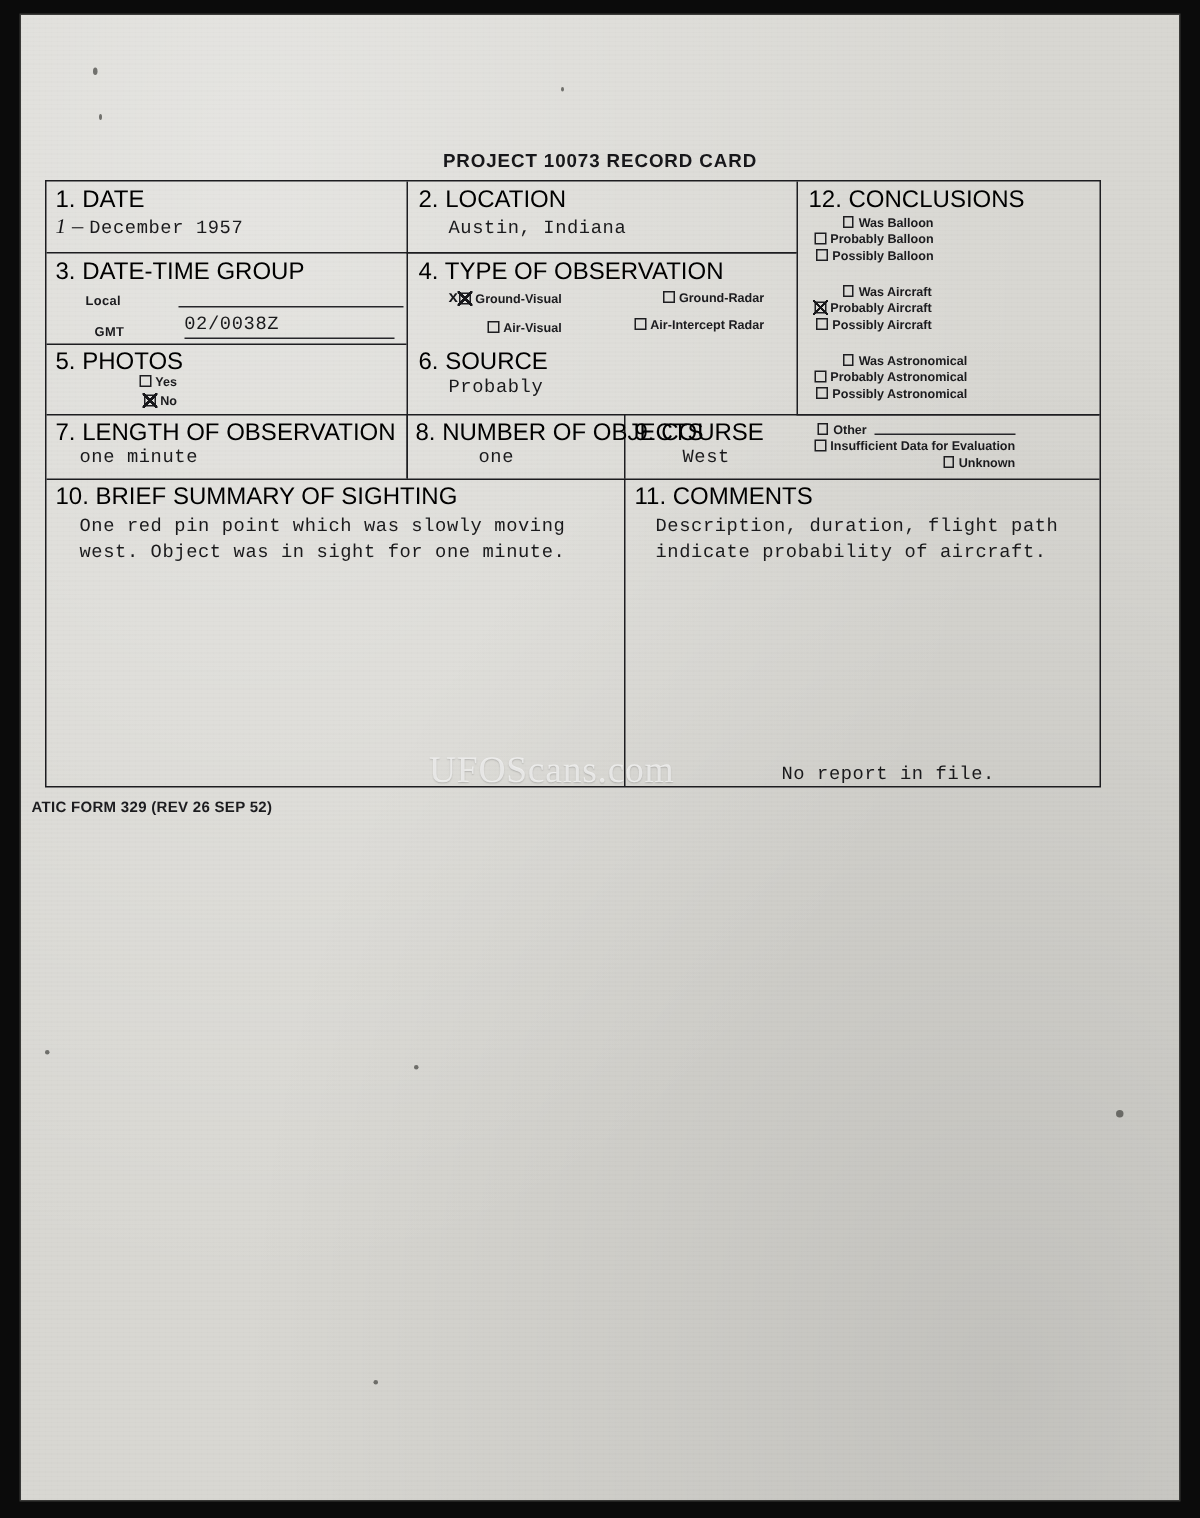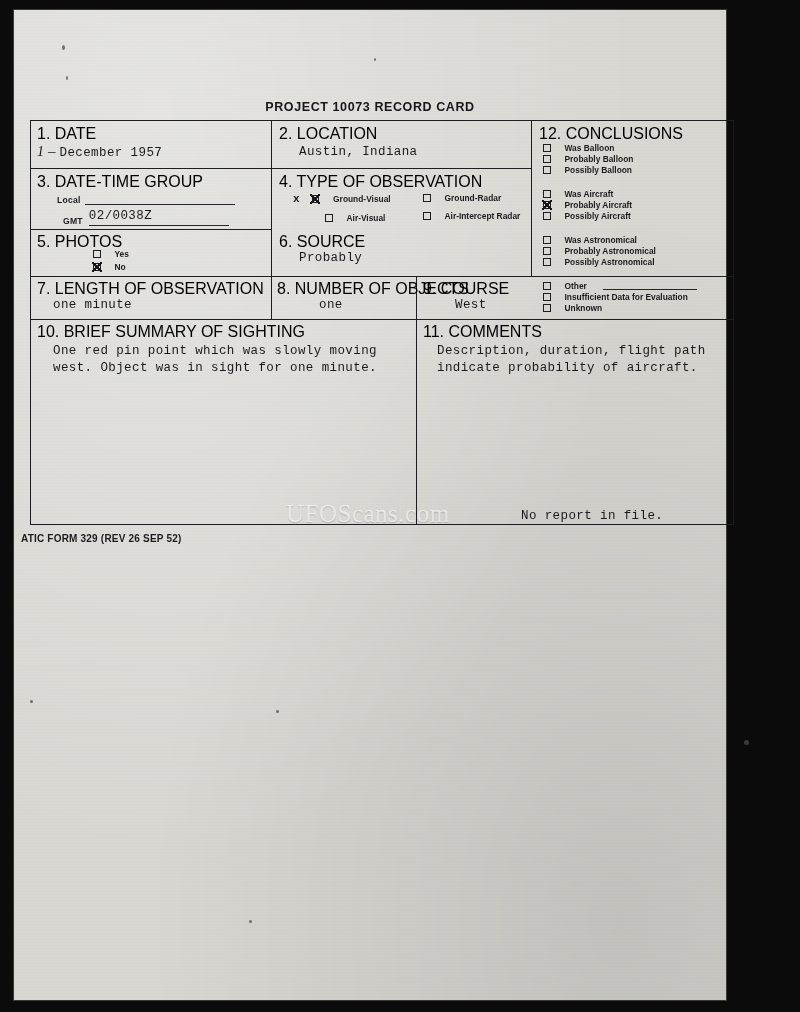--- a/index.html
+++ b/index.html
@@ -12,21 +12,21 @@
     height: 1012px;
     overflow: hidden;
     font-family: "Liberation Sans", sans-serif;
   }
 
   
   #page {
     position: absolute;
     left: 14px;
     top: 10px;
-    width: 712px;
+    width: 772px;
     height: 990px;
     background: #d8d7d2;
     background-image:
       radial-gradient(ellipse at 20% 10%, rgba(255,255,255,0.35), rgba(255,255,255,0) 60%),
       radial-gradient(ellipse at 85% 92%, rgba(0,0,0,0.10), rgba(0,0,0,0) 55%);
     box-shadow: 0 0 0 1px #3a3a38;
   }
   
   #grain {
     position: absolute;
@@ -83,26 +83,27 @@
     font-family: "Liberation Serif", serif;
     font-style: italic;
     font-size: 14px;
     color: #141416;
   }
 
   
   .opt {
     display: flex;
     align-items: center;
-    gap: 14px;
+    gap: 3px;
     margin-bottom: 1px;
     font-size: 8.4px;
     font-weight: bold;
     color: #1b1b1e;
     white-space: nowrap;
+    justify-content: flex-end;
   }
   .box {
     display: inline-block;
     width: 5.5px; height: 5.5px;
     border: 1.1px solid #1d1d20;
     flex: none;
     position: relative;
   }
   .box.marked::after {
     content: "";
@@ -113,21 +114,21 @@
       linear-gradient(45deg, transparent 44%, #17171a 44%, #17171a 56%, transparent 56%),
       linear-gradient(-45deg, transparent 44%, #17171a 44%, #17171a 56%, transparent 56%);
   }
   .xmark {
     font-family: "Liberation Mono", monospace;
     font-size: 11px;
     color: #17171a;
     margin-right: -2px;
   }
 
-  .rule { border-bottom: 1.2px solid #26262a; display:inline-block; }
+  .rule { border-bottom: 1.2px solid #26262a; display:inline-block;margin-left:34px; }
 
   #form-code {
     position: absolute;
     left: 7px;
     top: 523px;
     font-size: 10px;
     font-weight: bold;
     color: #1c1c1f;
     letter-spacing: .2px;
   }

